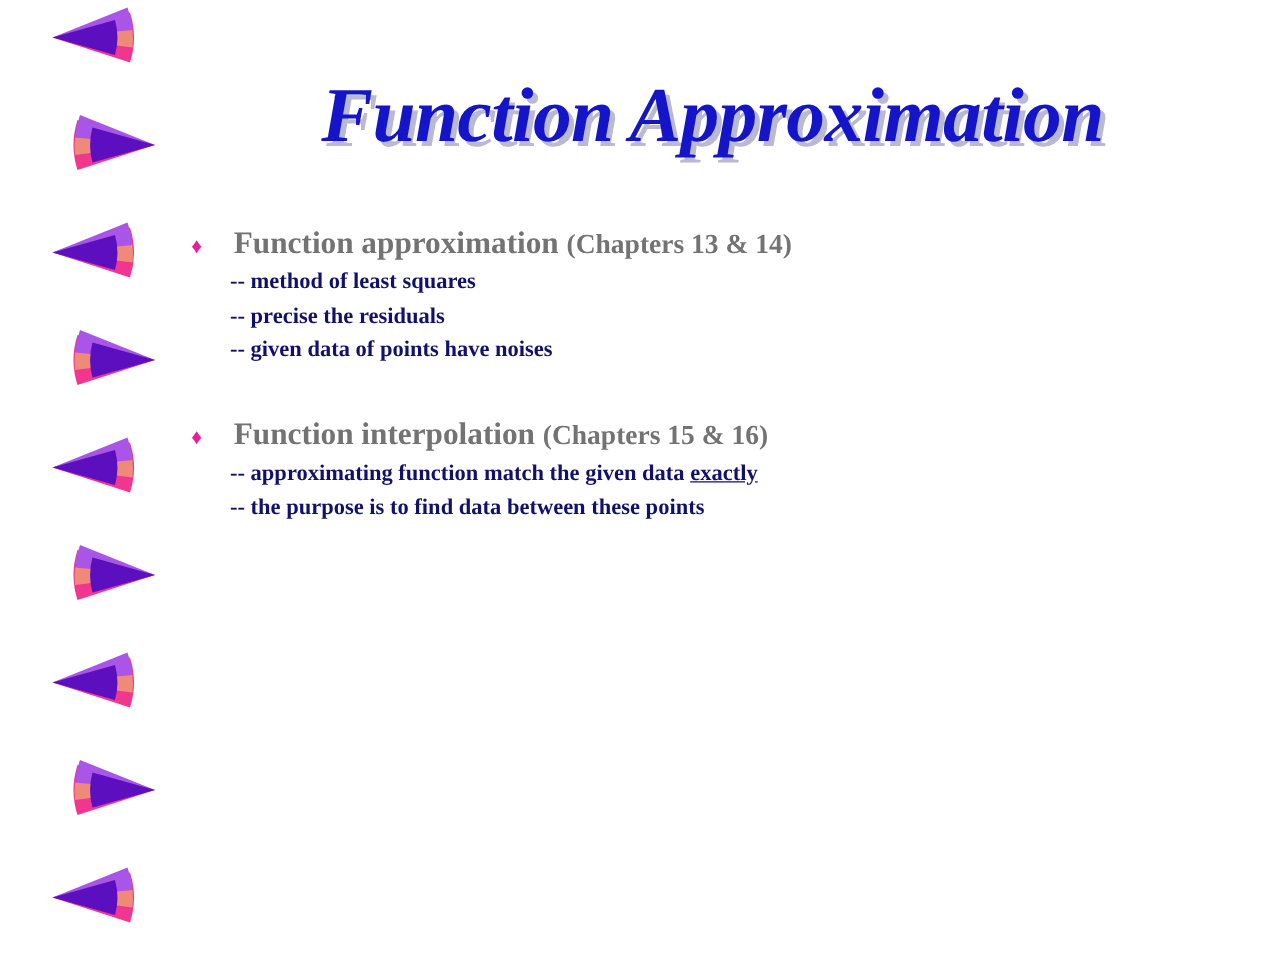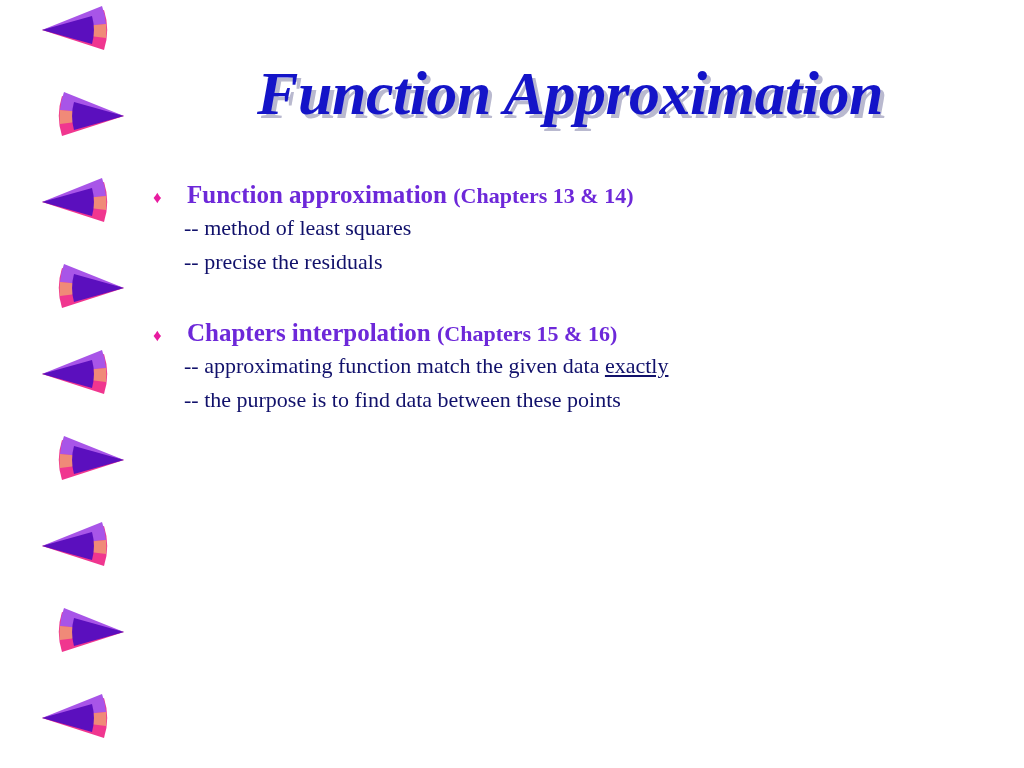--- a/index.html
+++ b/index.html
@@ -65,32 +65,32 @@
   .bullet-mark {
     width: 34px;
     flex: 0 0 34px;
     color: #e81ca0;
     font-size: 17px;
     line-height: 1;
     text-align: left;
     padding-left: 3px;
   }
   .bullet-text {
-    color: #6d28d9;
+    color: #737373;
     font-size: 25px;
     font-weight: bold;
   }
   .bullet-text .paren {
     font-size: 22px;
   }
 
   .sub-line {
     padding-left: 34px;
-    font-size: 22px;
-    font-weight: normal;
+    font-size: 18px;
+    font-weight: bold;
     color: #11116b;
     line-height: 1.52;
     white-space: nowrap;
   }
   .sub-line .u { text-decoration: underline; }
 </style>
 </head>
 <body>
 
 <div class="slide">
@@ -132,25 +132,26 @@
 
   <div class="body">
 
     <div class="block">
       <div class="bullet-line">
         <span class="bullet-mark">♦</span>
         <span class="bullet-text"><span>Function approximation </span><span class="paren">(Chapters 13 &amp; 14)</span></span>
       </div>
       <div class="sub-line">-- method of least squares</div>
       <div class="sub-line">-- precise the residuals</div>
+      <div class="sub-line">-- given data of points have noises</div>
     </div>
 
     <div class="block">
       <div class="bullet-line">
         <span class="bullet-mark">♦</span>
-        <span class="bullet-text"><span>Chapters interpolation </span><span class="paren">(Chapters 15 &amp; 16)</span></span>
+        <span class="bullet-text"><span>Function interpolation </span><span class="paren">(Chapters 15 &amp; 16)</span></span>
       </div>
       <div class="sub-line"><span>-- approximating function match the given data </span><span class="u">exactly</span></div>
       <div class="sub-line">-- the purpose is to find data between these points</div>
     </div>
 
   </div>
 </div>
 
 </body></html>

